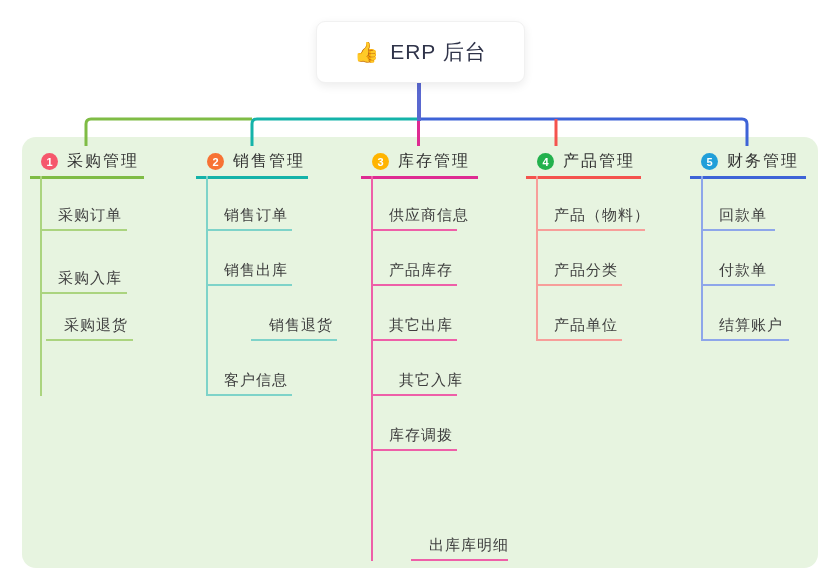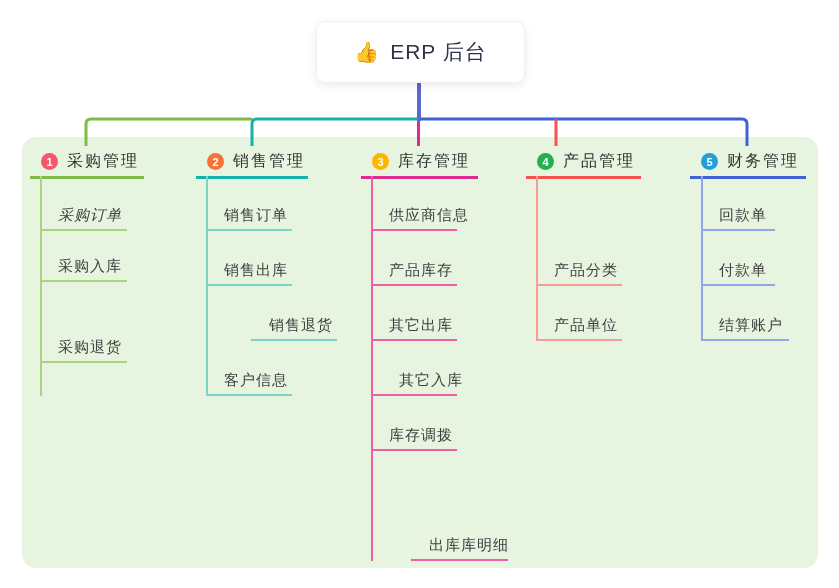--- a/index.html
+++ b/index.html
@@ -41,23 +41,23 @@
   <div class="root-card">
     <span class="root-icon">👍</span>
     <span>ERP 后台</span>
   </div>
 
   <div class="btitle" style="left: 30px; width: 114px; border-bottom-color: rgb(127, 188, 69);">
     <span class="badge" style="background-color: rgb(245, 87, 108);">1</span>
     <span>采购管理</span>
   </div>
   <div class="vline" style="left: 40px; top: 176px; height: 220px; background-color: rgb(171, 212, 127);"></div>
-  <div class="child" style="left: 40px; top: 201px; width: 87px; border-bottom-color: rgb(171, 212, 127); font-style: italic;">采购订单</div>
-  <div class="child" style="left: 40px; top: 252px; width: 87px; border-bottom-color: rgb(171, 212, 127);">采购入库</div>
-  <div class="child" style="left: 40px; top: 311px; width: 87px; border-bottom-color: rgb(171, 212, 127); margin-top: 22px;">采购退货</div>
+  <div class="child" style="left: 40px; top: 201px; width: 87px; border-bottom-color: rgb(171, 212, 127);">采购订单</div>
+  <div class="child" style="left: 40px; top: 264px; width: 87px; border-bottom-color: rgb(171, 212, 127);">采购入库</div>
+  <div class="child" style="left: 46px; top: 311px; width: 87px; border-bottom-color: rgb(171, 212, 127);">采购退货</div>
 
   <div class="btitle" style="left: 196px; width: 112px; border-bottom-color: rgb(20, 179, 169);">
     <span class="badge" style="background-color: rgb(247, 114, 52);">2</span>
     <span>销售管理</span>
   </div>
   <div class="vline" style="left: 206px; top: 176px; height: 220px; background-color: rgb(126, 211, 201);"></div>
   <div class="child" style="left: 206px; top: 201px; width: 86px; border-bottom-color: rgb(126, 211, 201);">销售订单</div>
   <div class="child" style="left: 206px; top: 256px; width: 86px; border-bottom-color: rgb(126, 211, 201);">销售出库</div>
   <div class="child" style="left: 213px; top: 311px; width: 86px; border-bottom-color: rgb(126, 211, 201); margin-left: 38px;">销售退货</div>
   <div class="child" style="left: 206px; top: 366px; width: 86px; border-bottom-color: rgb(126, 211, 201);">客户信息</div>
@@ -72,20 +72,21 @@
   <div class="child" style="left: 371px; top: 311px; width: 86px; border-bottom-color: rgb(238, 95, 168);">其它出库</div>
   <div class="child" style="left: 371px; top: 366px; width: 86px; border-bottom-color: rgb(238, 95, 168); padding-left: 28px;">其它入库</div>
   <div class="child" style="left: 371px; top: 421px; width: 86px; border-bottom-color: rgb(238, 95, 168);">库存调拨</div>
   <div class="child" style="left: 371px; top: 531px; width: 97px; border-bottom-color: rgb(238, 95, 168); margin-left: 40px;">出库库明细</div>
 
   <div class="btitle" style="left: 526px; width: 115px; border-bottom-color: rgb(244, 83, 78);">
     <span class="badge" style="background-color: rgb(35, 177, 77);">4</span>
     <span>产品管理</span>
   </div>
   <div class="vline" style="left: 536px; top: 176px; height: 165px; background-color: rgb(247, 158, 154);"></div>
+  <div class="child" style="left: 536px; top: 201px; width: 109px; border-bottom-color: rgb(247, 158, 154);">产品（物料）</div>
   <div class="child" style="left: 536px; top: 256px; width: 86px; border-bottom-color: rgb(247, 158, 154);">产品分类</div>
   <div class="child" style="left: 536px; top: 311px; width: 86px; border-bottom-color: rgb(247, 158, 154);">产品单位</div>
 
   <div class="btitle" style="left: 690px; width: 116px; border-bottom-color: rgb(62, 99, 215);">
     <span class="badge" style="background-color: rgb(33, 159, 217);">5</span>
     <span>财务管理</span>
   </div>
   <div class="vline" style="left: 701px; top: 176px; height: 165px; background-color: rgb(142, 166, 234);"></div>
   <div class="child" style="left: 701px; top: 201px; width: 74px; border-bottom-color: rgb(142, 166, 234);">回款单</div>
   <div class="child" style="left: 701px; top: 256px; width: 74px; border-bottom-color: rgb(142, 166, 234);">付款单</div>

